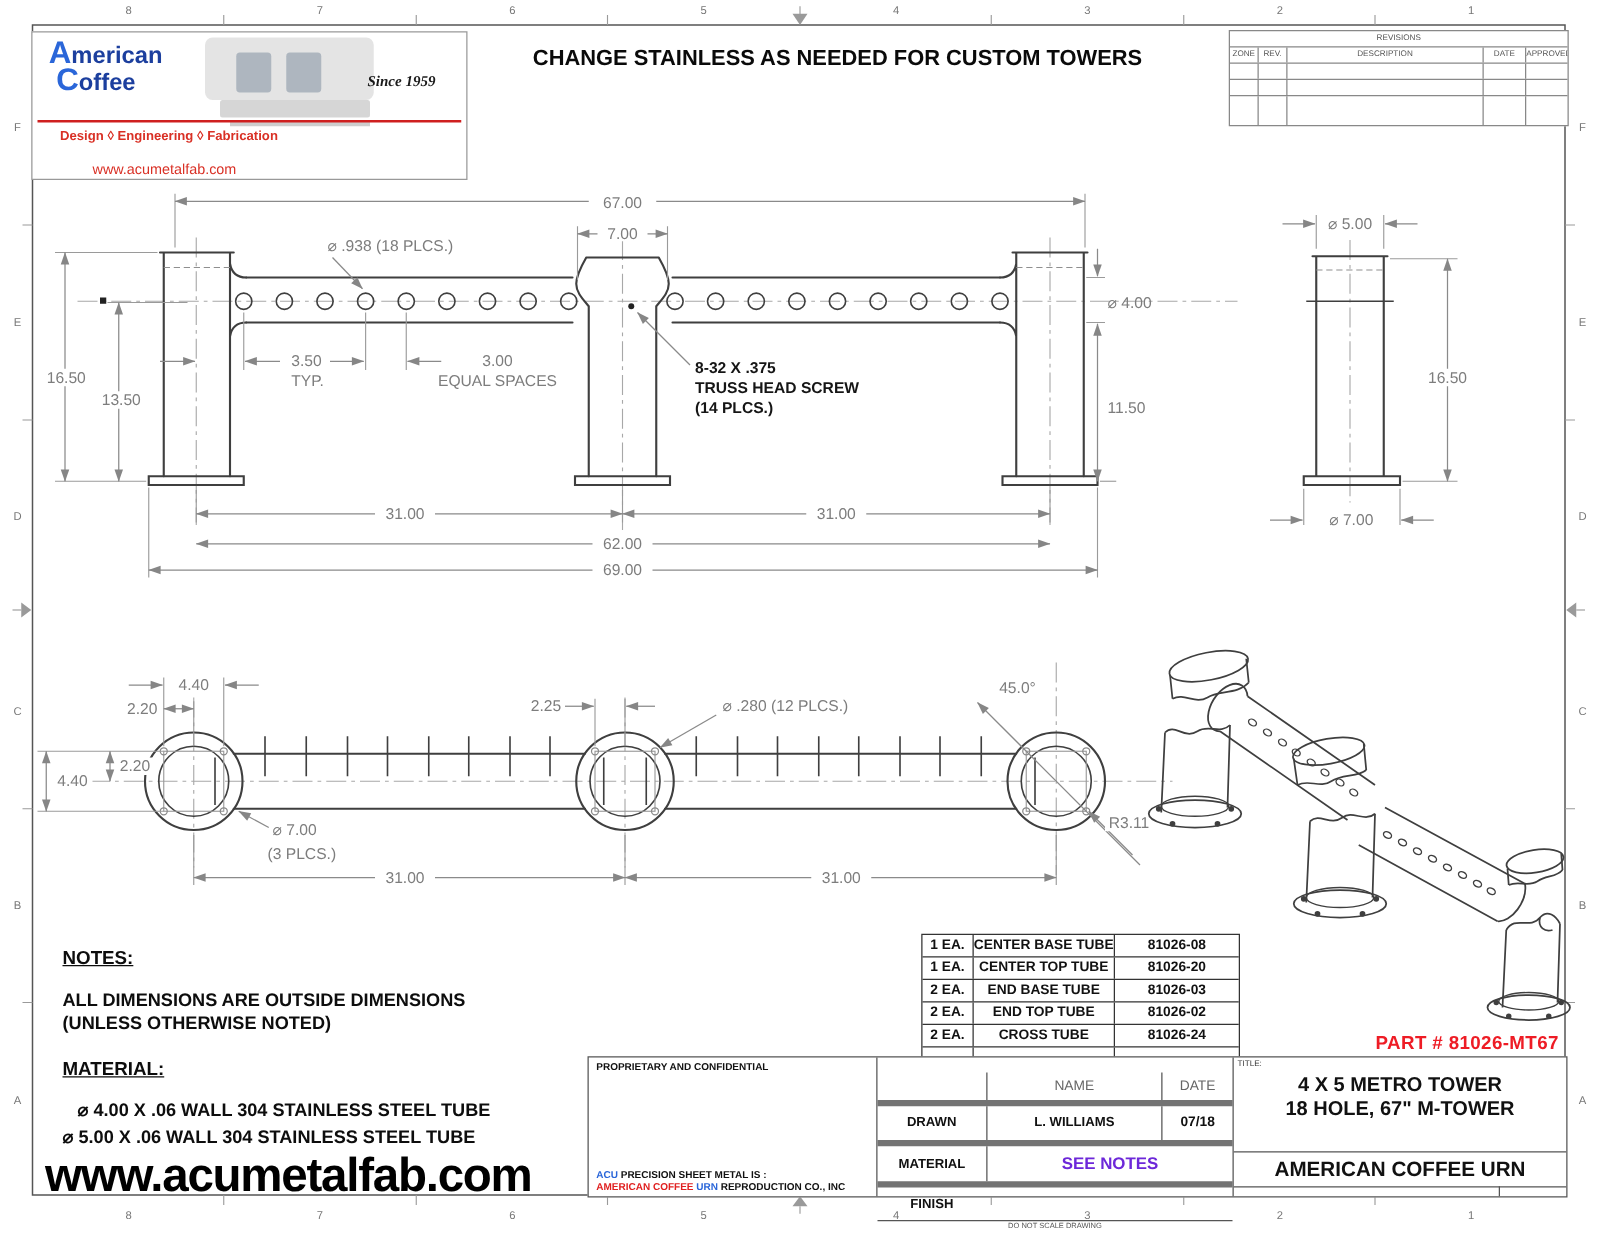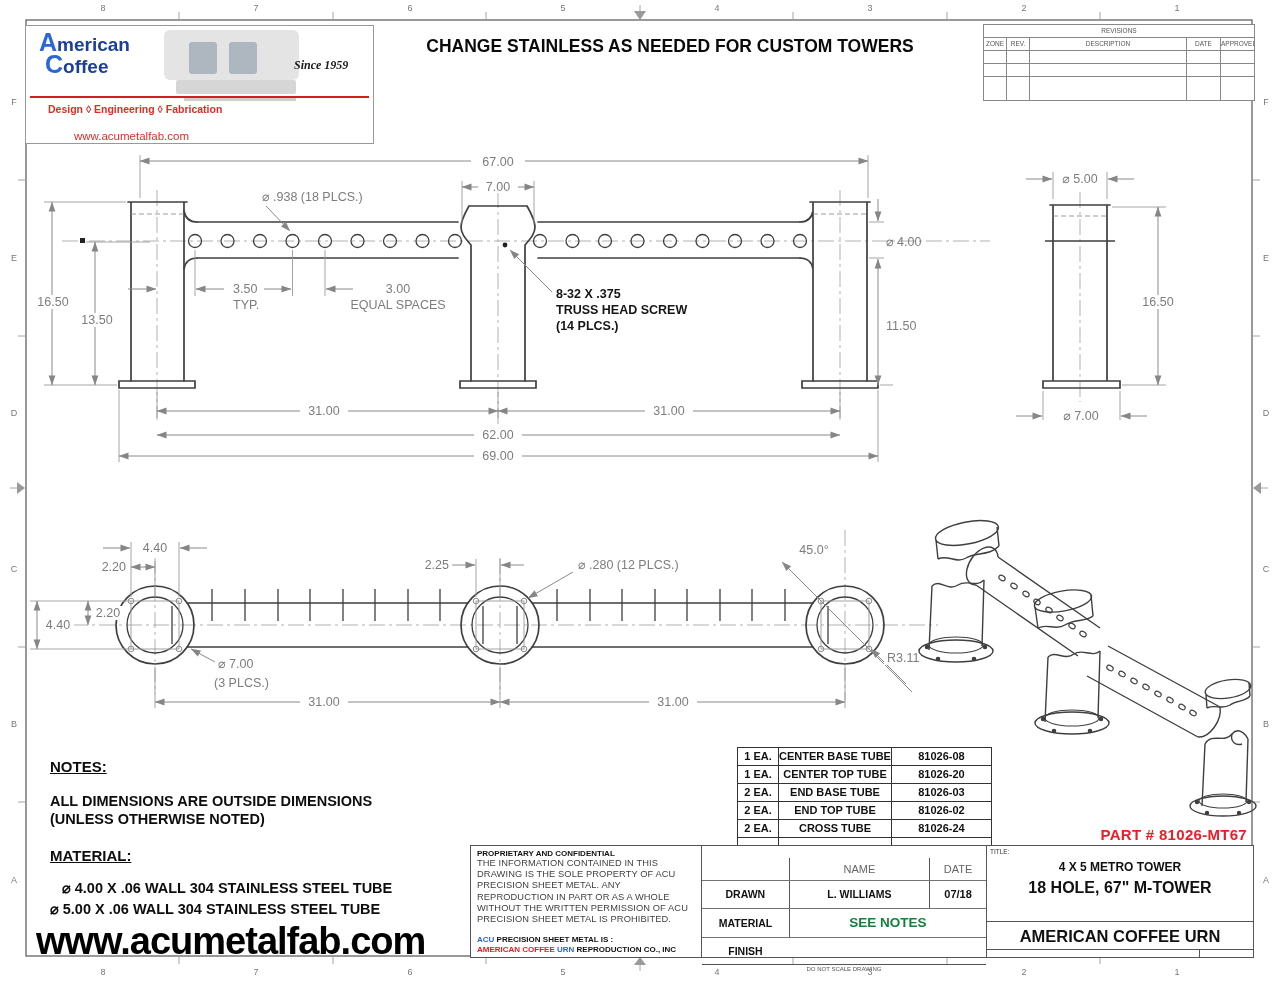--- a/index.html
+++ b/index.html
@@ -59,40 +59,40 @@
   
   .bigurl{left:36px;top:920px;font-size:38px;font-weight:bold;color:#000;letter-spacing:-1px;}
   
   .tb{left:470px;top:845px;width:782px;height:111px;border:1px solid #555;background:#fff;display:flex;font-size:9.3px;color:#3f3f3f;}
   .tb .prop{width:230px;box-sizing:border-box;padding:3px 6px;display:flex;flex-direction:column;}
   .tb .prop .ph{font-size:8px;font-weight:bold;color:#111;}
   .tb .prop .pb{line-height:11.2px;letter-spacing:.1px;}
   .tb .prop .pf{margin-top:auto;font-size:8px;font-weight:bold;color:#111;line-height:9.5px;white-space:nowrap;}
   .blue{color:#2a66d9;} .red{color:#e02020;}
   .tb .mid{width:285px;border-left:1px solid #555;display:flex;flex-direction:column;box-sizing:border-box;}
-  .tb .trow{display:flex;border-top:1px solid #737373;flex:0 0 auto;}
+  .tb .trow{display:flex;border-top:5px solid #737373;flex:0 0 auto;}
   .tb .trow:first-child{border-top:none;}
   .tb .lab{width:87px;text-align:center;font-weight:bold;color:#111;font-size:10.5px;}
   .tb .nm{width:140px;border-left:1px solid #555;text-align:center;}
   .tb .dtc{width:56px;border-left:1px solid #555;text-align:center;}
   .tb .span2{flex:1;border-left:1px solid #555;text-align:center;}
   .tb .hdr{height:22px;line-height:22px;color:#666;font-size:11px;margin-top:12px;}
   .tb .r27{height:27px;line-height:27px;} .tb .r28{height:28px;line-height:28px;} .tb .r26{height:26px;line-height:26px;}
   .tb .dns{height:8px;line-height:8px;border-top:1px solid #555;text-align:center;font-size:6px;color:#555;}
   .tb .right{flex:1;border-left:1px solid #555;position:relative;}
   .tb .tl{position:absolute;left:3px;top:2px;font-size:6.5px;color:#333;}
-  .tb .t1{position:absolute;left:0;right:0;top:14px;text-align:center;font-size:12px;font-weight:bold;color:#111;}
+  .tb .t1{position:absolute;left:0;right:0;top:14px;text-align:center;font-size:16px;font-weight:bold;color:#111;}
   .tb .t2{position:absolute;left:0;right:0;top:33px;text-align:center;font-size:16px;font-weight:bold;color:#111;}
   .tb .div1{position:absolute;left:0;right:0;top:75px;border-top:1px solid #555;}
   .tb .co{position:absolute;left:0;right:0;top:81px;text-align:center;font-size:16.5px;font-weight:bold;color:#111;}
   .tb .div2{position:absolute;left:0;right:0;top:103px;border-top:1px solid #555;}
   .tb .vdiv{position:absolute;left:212px;top:103px;bottom:0;border-left:1px solid #555;}
   .b10{font-weight:bold;font-size:10.5px;color:#111;}
   .b11{font-weight:bold;font-size:11px;color:#111;}
-  .b13{font-weight:bold;font-size:13.5px;color:#15803d;}
+  .b13{font-weight:bold;font-size:13.5px;color:#6d28d9;}
   .b14{font-weight:bold;font-size:14.5px;color:#111;}
 </style>
 </head>
 <body>
 
 <div class="sheet">
 
   <svg class="abs" style="left:0;top:0" width="1280" height="989" viewBox="0 0 1280 989">
     <defs>
       <marker id="ae" viewBox="0 0 10 8" markerWidth="11" markerHeight="8" refX="9.5" refY="4" orient="auto-start-reverse">
@@ -511,21 +511,20 @@
     <div class="nh" style="left:0;top:89px">MATERIAL:</div>
     <div class="nb" style="left:12px;top:122px">⌀ 4.00 X .06 WALL 304 STAINLESS STEEL TUBE</div>
     <div class="nb" style="left:0;top:143px">⌀ 5.00 X .06 WALL 304 STAINLESS STEEL TUBE</div>
   </div>
 
   <div class="abs bigurl">www.acumetalfab.com</div>
 
   <div class="abs tb">
     <div class="prop">
       <div class="ph">PROPRIETARY AND CONFIDENTIAL</div>
-      <div class="pb">THE INFORMATION CONTAINED IN THIS DRAWING IS THE SOLE PROPERTY OF ACU PRECISION SHEET METAL.  ANY REPRODUCTION IN PART OR AS A WHOLE WITHOUT THE WRITTEN PERMISSION OF ACU PRECISION SHEET METAL IS PROHIBITED.</div>
       <div class="pf">
         <div><span class="blue">ACU</span><span> PRECISION SHEET METAL IS :</span></div>
         <div><span class="red">AMERICAN COFFEE</span><span class="blue"> URN</span><span> REPRODUCTION CO., INC</span></div>
       </div>
     </div>
     <div class="mid">
       <div class="trow hdr">
         <div class="lab"></div>
         <div class="nm">NAME</div>
         <div class="dtc">DATE</div>

